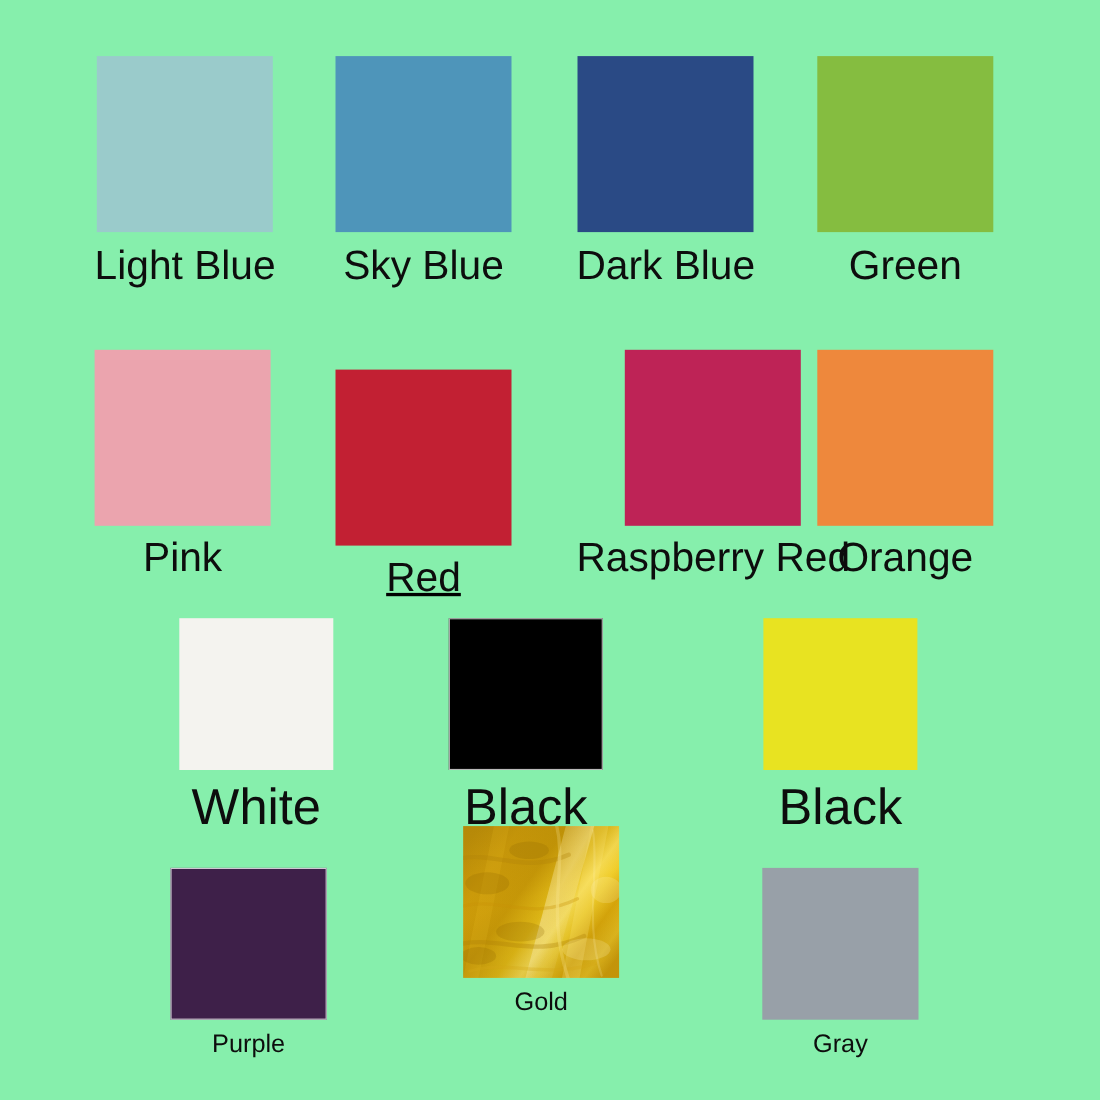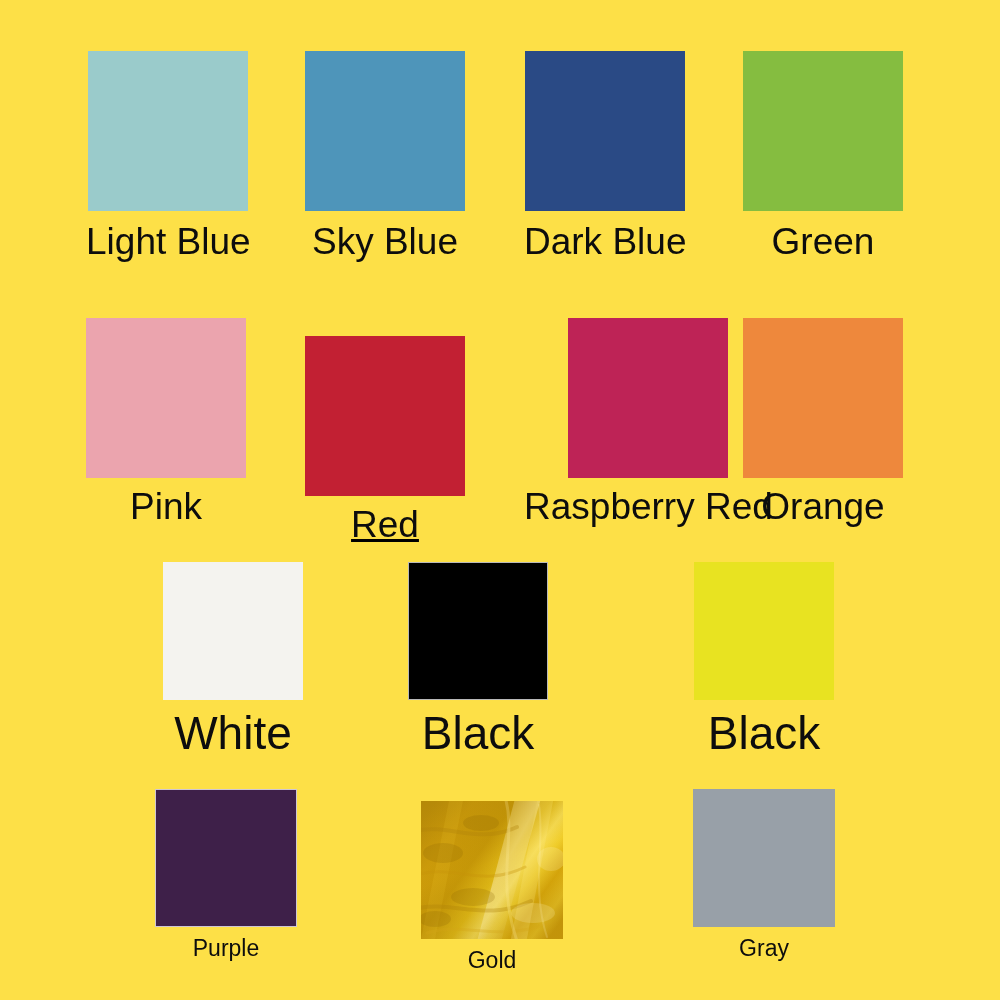--- a/index.html
+++ b/index.html
@@ -11,21 +11,21 @@
     width: 1000px;
     height: 1000px;
     background: #ffffff;
     font-family: "Liberation Sans", sans-serif;
     overflow: hidden;
   }
   #chart {
     position: relative;
     width: 1000px;
     height: 1000px;
-    background: #fde047;
+    background: #86efac;
   }
   .swatch-cell {
     position: absolute;
     display: flex;
     flex-direction: column;
     align-items: center;
   }
   .swatch {
     display: block;
     box-sizing: border-box;
@@ -59,21 +59,21 @@
   .row3 .swatch { width: 140px; height: 138px; }
   .row3 .swatch-label { font-size: 46px; margin-top: 10px; }
   #cell-white  { left: 163px; top: 562px; }
   #cell-black  { left: 408px; top: 562px; }
   #cell-yellow { left: 694px; top: 562px; }
 
   
   .row4 .swatch { width: 142px; height: 138px; }
   .row4 .swatch-label { font-size: 23px; margin-top: 10px; }
   #cell-purple { left: 155px; top: 789px; }
-  #cell-gold   { left: 421px; top: 801px; align-items: center; }
+  #cell-gold   { left: 421px; top: 751px; align-items: center; }
   #cell-gray   { left: 693px; top: 789px; }
 
   
   .swatch.has-border { border: 1px solid #b9b9b9; }
   .swatch.has-soft-border { border: 1px solid #cfc6d2; }
 </style>
 </head>
 <body>
 
 <div id="chart">

